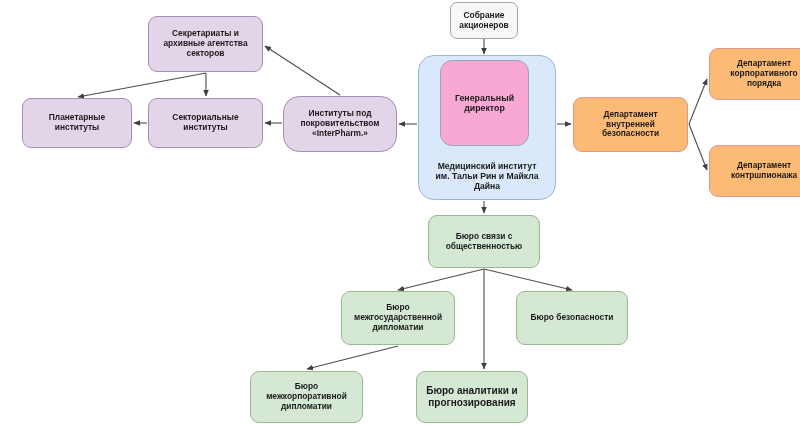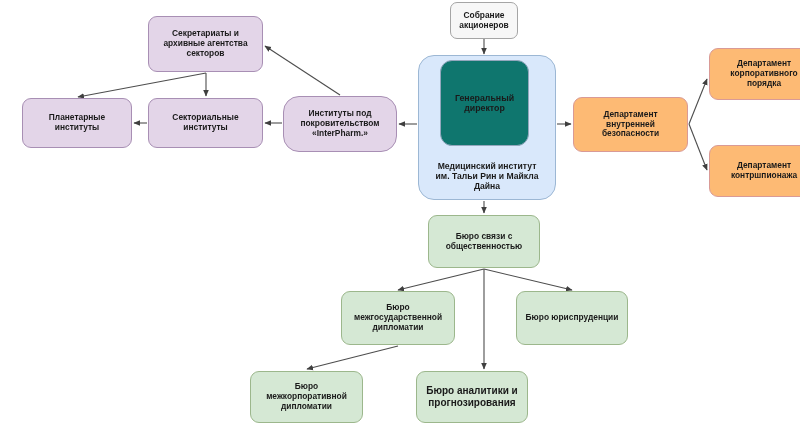--- a/index.html
+++ b/index.html
@@ -37,21 +37,21 @@
     color: #1a1a1a;
     line-height: 1.18;
     padding: 2px 4px;
     z-index: 2;
   }
   .node span { display: block; width: 100%; }
   .purple   { background: #e3d5e8; border-color: #a88fb4; }
   .pink     { background: #fdba74; border-color: #d99a96; }
   .green    { background: #d5e8d4; border-color: #9cb78c; }
   .blue-out { background: #d9e8fb; border-color: #9cb7d4; border-radius: 16px; }
-  .blue-in  { background: #0f766e; border-color: #93a7bd; border-radius: 12px; }
+  .blue-in  { background: #f9a8d4; border-color: #93a7bd; border-radius: 12px; }
   .white    { background: #f7f7f7; border-color: #a5a5a5; border-radius: 7px; }
 </style>
 </head>
 <body>
 
 <div id="canvas">
   <svg id="edges" viewBox="0 0 800 425" xmlns="http://www.w3.org/2000/svg">
     <defs>
       <marker id="arr" markerWidth="7" markerHeight="7" refX="6" refY="3.2" orient="auto" markerUnits="userSpaceOnUse">
         <path d="M0,0.4 L6.6,3.2 L0,6 z" fill="#3f3f3f"></path>
@@ -106,21 +106,21 @@
       <div class="node pink" style="left: 689px; top: 145px; width: 110px; height: 52px; font-size: 8.4px;">
         <span>Департамент<br>контршпионажа</span>
       </div>
       <div class="node green" style="left: 408px; top: 215px; width: 112px; height: 53px; font-size: 8.4px; justify-content: center;">
         <span>Бюро связи с<br>общественностью</span>
       </div>
       <div class="node green" style="left: 321px; top: 291px; width: 114px; height: 54px; font-size: 8.4px;">
         <span>Бюро<br>межгосударственной<br>дипломатии</span>
       </div>
       <div class="node green" style="left: 496px; top: 291px; width: 112px; height: 54px; font-size: 8.4px;">
-        <span>Бюро юриспруденции</span>
+        <span>Бюро безопасности</span>
       </div>
       <div class="node green" style="left: 230px; top: 371px; width: 113px; height: 52px; font-size: 8.4px;">
         <span>Бюро<br>межкорпоративной<br>дипломатии</span>
       </div>
       <div class="node green" style="left: 396px; top: 371px; width: 112px; height: 52px; font-size: 10px;">
         <span>Бюро аналитики и<br>прогнозирования</span>
       </div>
     </div>
 </div>
 

